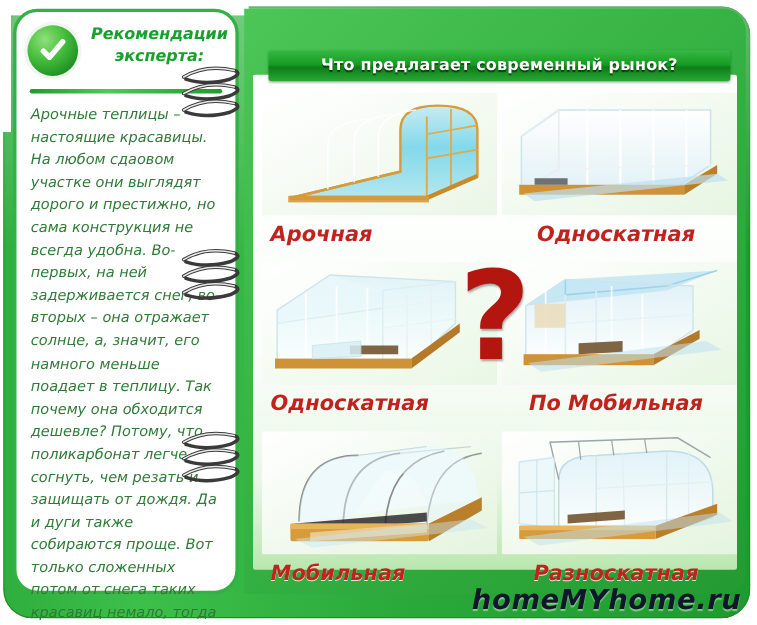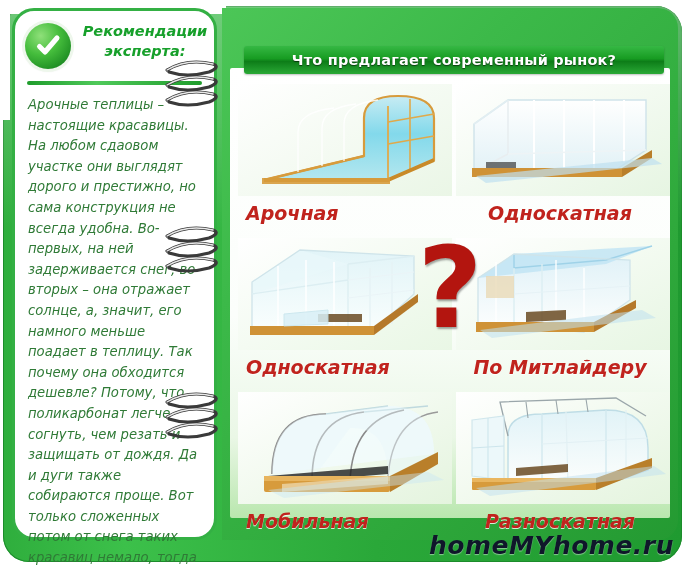--- a/index.html
+++ b/index.html
@@ -276,21 +276,21 @@
             <path d="M58 30 L58 90 M86 26 L86 92" stroke="#dceef2" stroke-width="1.4"></path>
             <path d="M40 86 L40 24 M100 92 L100 22 M128 94 L128 30" stroke="#ffffff" stroke-width="1.5" opacity=".9"></path>
             <path d="M58 56 L174 48" stroke="#e6f2f6" stroke-width="1.2"></path>
             <rect x="30" y="38" width="28" height="22" fill="#ead9b6" opacity=".8"></rect>
             <rect x="20" y="84" width="118" height="10" fill="#cf9236"></rect>
             <path d="M138 84 L180 62 L180 70 L138 94 Z" fill="#b5792a"></path>
             <path d="M70 84 L110 82 L110 72 L70 74 Z" fill="#6a4a22" opacity=".85"></path>
             <path d="M24 92 L186 72 L200 80 L36 100 Z" fill="#bfe0ef" opacity=".55"></path>
           </svg>
         </div>
-        <div class="cap r">По Митлайдеру</div>
+        <div class="cap r">По Мобильная</div>
       </div>
 
       <div class="cell" style="left:8px;top:312px;">
         <div class="pic">
           <svg class="gh" viewBox="0 0 214 112" xmlns="http://www.w3.org/2000/svg">
             <defs>
               <linearGradient id="gbg5" x1="0" y1="0" x2="1" y2="1">
                 <stop offset="0" stop-color="#ffffff"></stop>
                   <stop offset="1" stop-color="#e4f4de"></stop>
               </linearGradient>

